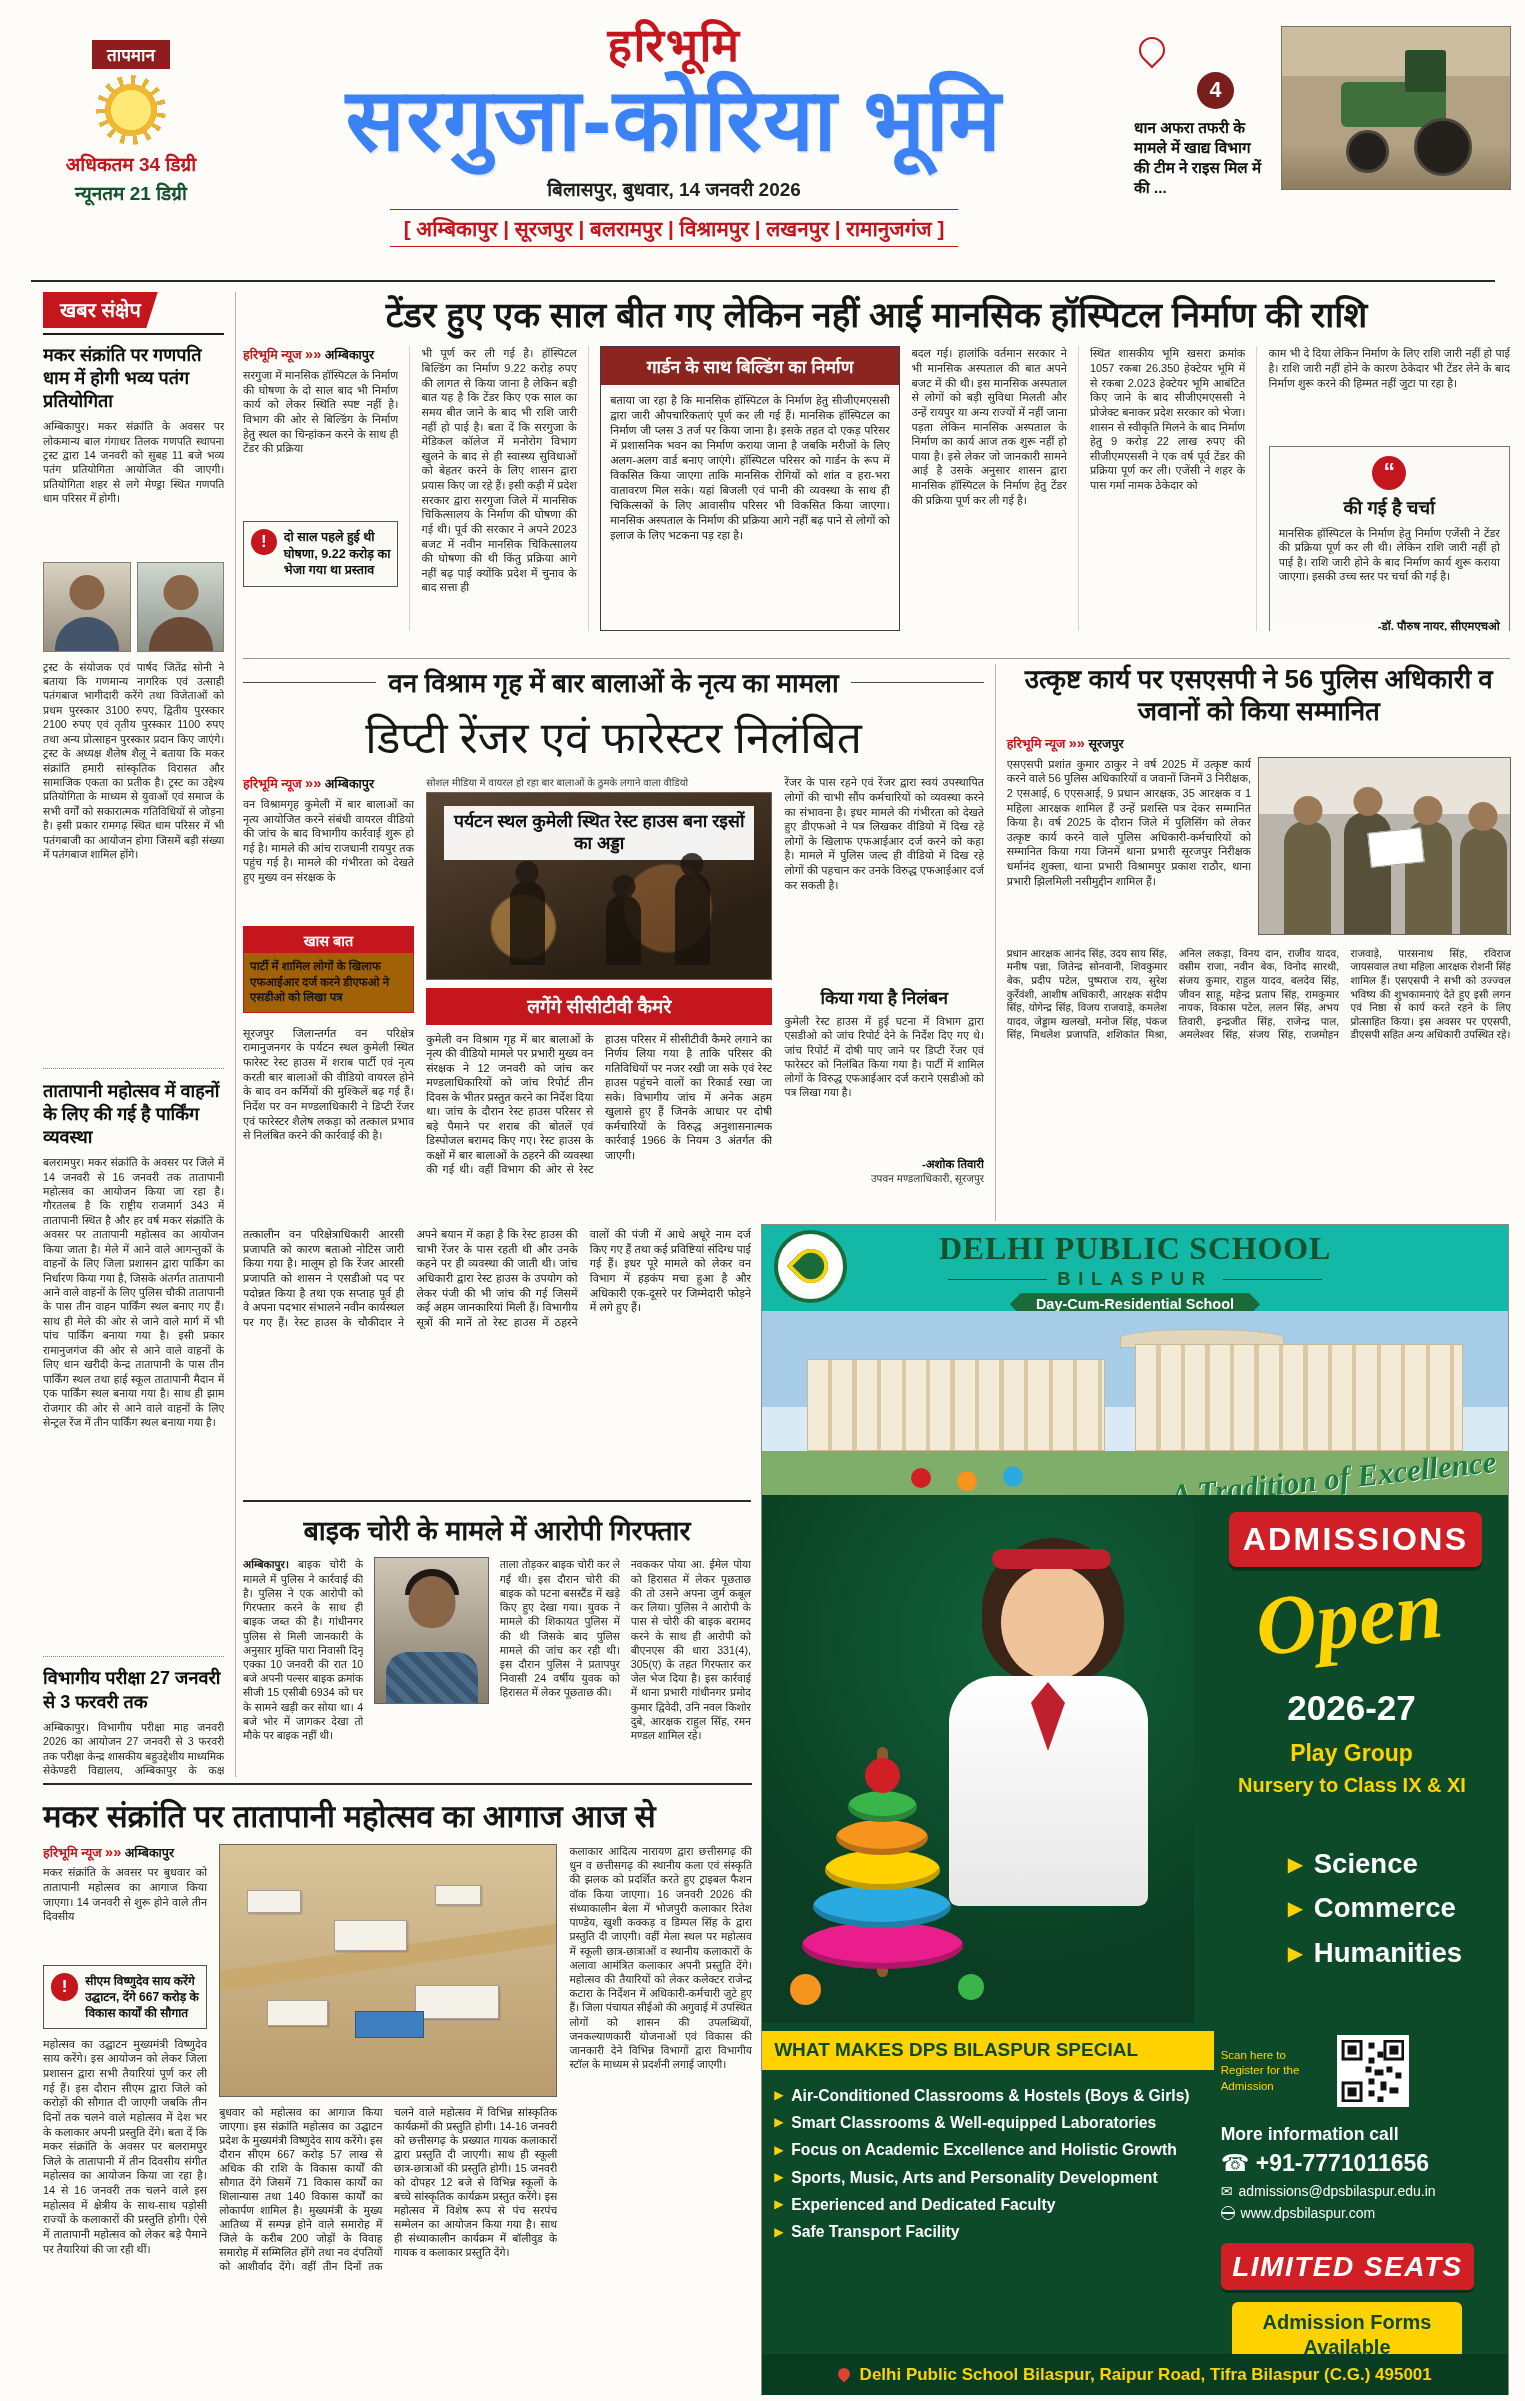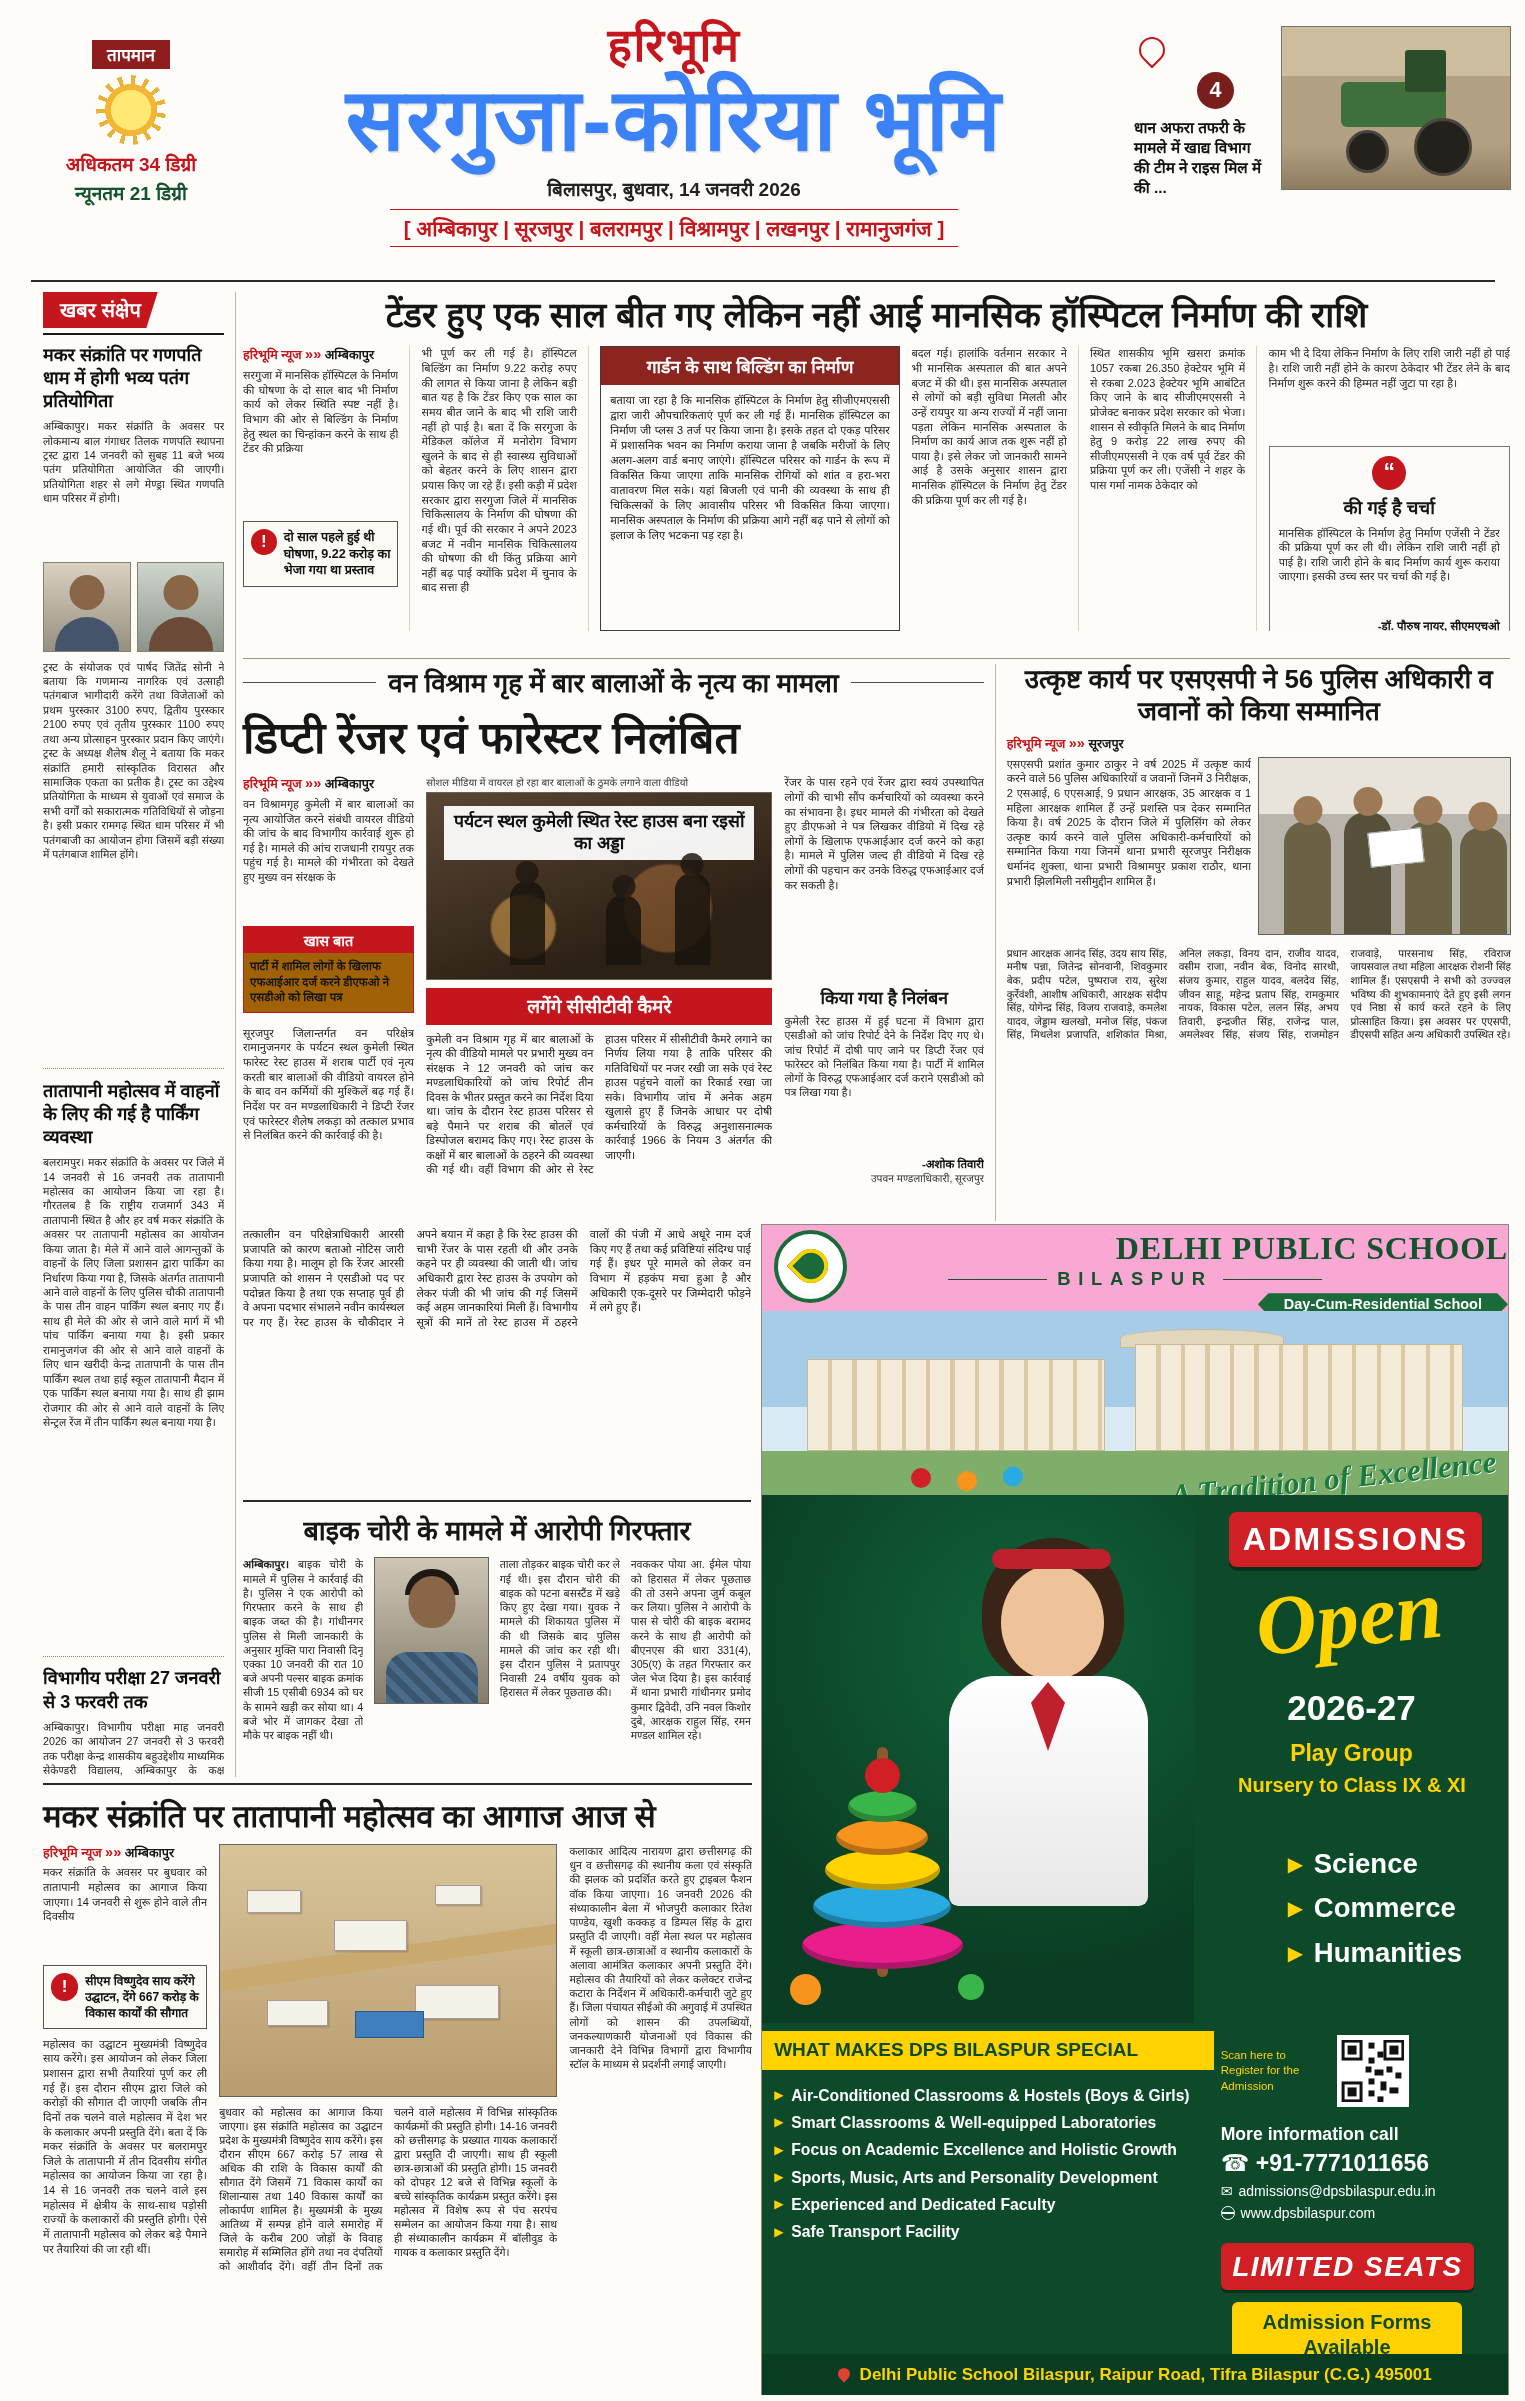--- a/index.html
+++ b/index.html
@@ -65,21 +65,21 @@
 .qbox-ico{width:34px;height:34px;border-radius:50%;background:#c4161c;color:#fff;display:flex;align-items:center;justify-content:center;font-size:23px;font-weight:bold;margin:0 auto 4.6px}
 .qbox-title{text-align:center;font-size:18.4px;font-weight:800;margin-bottom:6.1px}
 .qbox-sign{text-align:right;font-weight:bold;font-size:11.5px;margin-top:2px}
 .hr1{position:absolute;left:243px;top:658px;width:1267px;border-top:0.8px solid #9b968b}
 
 
 .ranger{position:absolute;left:243px;top:664px;width:741px;height:559px}
 .kicker{display:flex;align-items:center;gap:12.2px}
 .kline{flex:1;border-top:1.5px solid #4a4a4a}
 .ktext{font-size:26px;font-weight:800;white-space:nowrap}
-.ranger h2{font-size:44px;font-weight:700;text-align:left;margin:6.1px 0 9.2px}
+.ranger h2{font-size:44px;font-weight:400;text-align:center;margin:6.1px 0 9.2px}
 .rrow{display:flex;gap:12.2px;height:429px}
 .rA{flex:0 0 171px;overflow:hidden}
 .rB{flex:0 0 346px}
 .rC{flex:1;overflow:hidden}
 .khas{border:1.5px solid #c4161c;margin:13px 0;background:#a16207}
 .khas-title{background:#c4161c;color:#fff;font-weight:bold;font-size:14.5px;text-align:center;padding:3.1px}
 .khas-body{padding:6.1px;font-size:11.5px;font-weight:bold;line-height:1.35}
 .photo-cap{font-size:10px;color:#3a3a3a;margin-bottom:3.1px}
 .rphoto{height:188px;border:0.8px solid #6b6257;background:radial-gradient(circle at 28% 72%,rgba(255,190,90,.45) 0 11%,rgba(0,0,0,0) 12%),radial-gradient(circle at 70% 62%,rgba(255,160,80,.3) 0 16%,rgba(0,0,0,0) 17%),linear-gradient(160deg,#5a4634,#2b2014 75%)}
 .rphoto-band{position:absolute;left:5%;top:12.2px;width:90%;background:rgba(255,255,255,.94);text-align:center;font-weight:800;font-size:17.6px;line-height:1.25;padding:5.4px 3.1px;color:#101010}
@@ -131,21 +131,21 @@
 .t1{left:8%;top:18%;width:54px;height:23px}.t2{left:34%;top:30%;width:73px;height:31px}
 .t3{left:64%;top:16%;width:46px;height:20px}.t4{left:58%;top:56%;width:84px;height:34px}
 .t5{left:14%;top:62%;width:61px;height:26px}
 .tarp{position:absolute;left:40%;top:66%;width:69px;height:27.5px;background:#3f7fbf;border:0.8px solid #2c5a88}
 .fpath{position:absolute;left:-10%;top:40%;width:130%;height:20px;background:#caa96f;transform:rotate(-8deg)}
 .f-mid{margin-top:7.7px;column-count:2;column-gap:11.5px;height:257px;overflow:hidden;font-size:10.7px;line-height:1.31;text-align:justify}
 .fR .bt{font-size:10.7px;height:100%}
 
 
 .ad{position:absolute;left:761px;top:1224px;width:748px;height:1171px;background:#fff;border:0.8px solid #8f8a80}
-.ad-top{position:relative;height:86px;text-align:right;padding-top:4.6px;background:#f9a8d4}
+.ad-top{position:relative;height:86px;text-align:center;padding-top:4.6px;background:#14b8a6}
 .ad-logo{position:absolute;left:12.2px;top:4.6px;width:73px;height:73px;border-radius:50%;border:4.6px solid #1b6b3a;background:radial-gradient(circle at 50% 42%,#fff 58%,#e4efe5);display:flex;align-items:center;justify-content:center}
 .logo-inner{width:34px;height:34px;border-radius:50% 50% 50% 0;background:#1b6b3a;transform:rotate(45deg);box-shadow:0 0 0 3.8px #ffd200 inset}
 .ad-name{font-family:"Liberation Serif","DejaVu Serif",serif;font-size:32px;font-weight:bold;color:#14532d;letter-spacing:0.8px}
 .ad-city{font-size:18.4px;font-weight:bold;color:#14532d;letter-spacing:7.7px;display:flex;align-items:center;justify-content:center;gap:10.7px;margin-top:1.5px}
 .ad-city::before,.ad-city::after{content:"";width:99px;border-top:1.5px solid #14532d}
 .ad-ribbon{display:inline-block;margin-top:3.1px;background:#1b6b3a;color:#fff;font-weight:bold;font-size:14.5px;padding:3.1px 26px;clip-path:polygon(10.7px 0,calc(100% - 10.7px) 0,100% 50%,calc(100% - 10.7px) 100%,10.7px 100%,0 50%)}
 .ad-photo{position:relative;height:184px;background:linear-gradient(180deg,#a7cce8 0 52%,#d9eaf5 52% 76%,#7fae6b 76% 100%);overflow:hidden}
 .bldg{position:absolute;background:repeating-linear-gradient(90deg,#f3ead7 0 20px,#d9c9a4 20px 24.5px);border:0.8px solid #c9b992}
 .b1{left:6%;top:26%;width:40%;height:50%}
 .b2{left:50%;top:18%;width:44%;height:58%}

